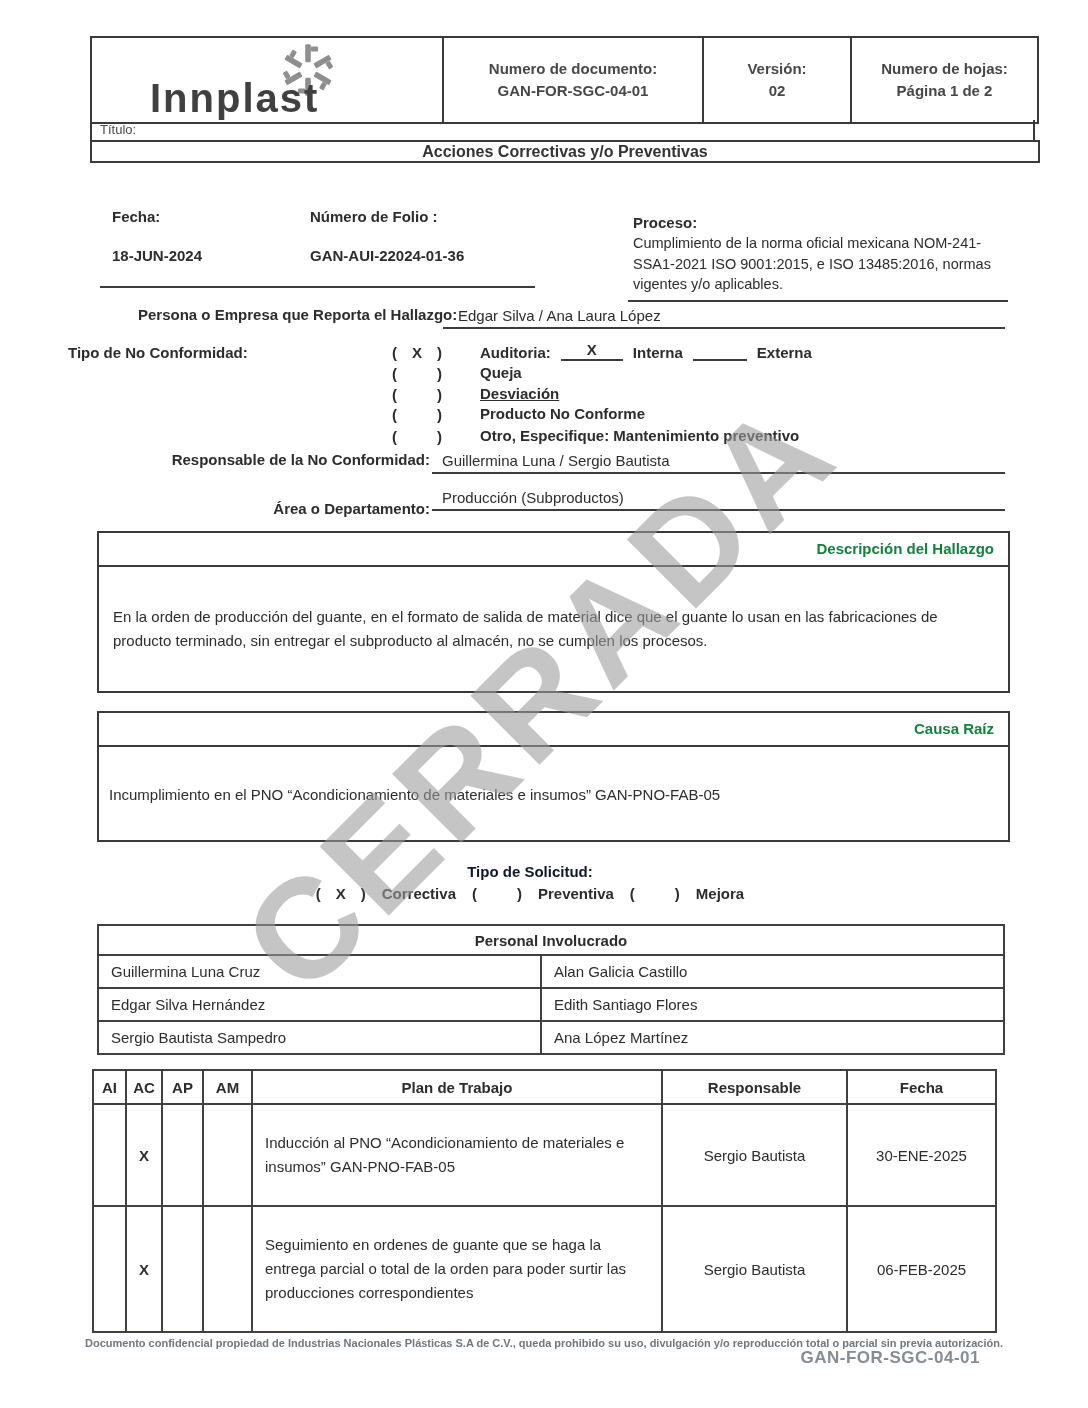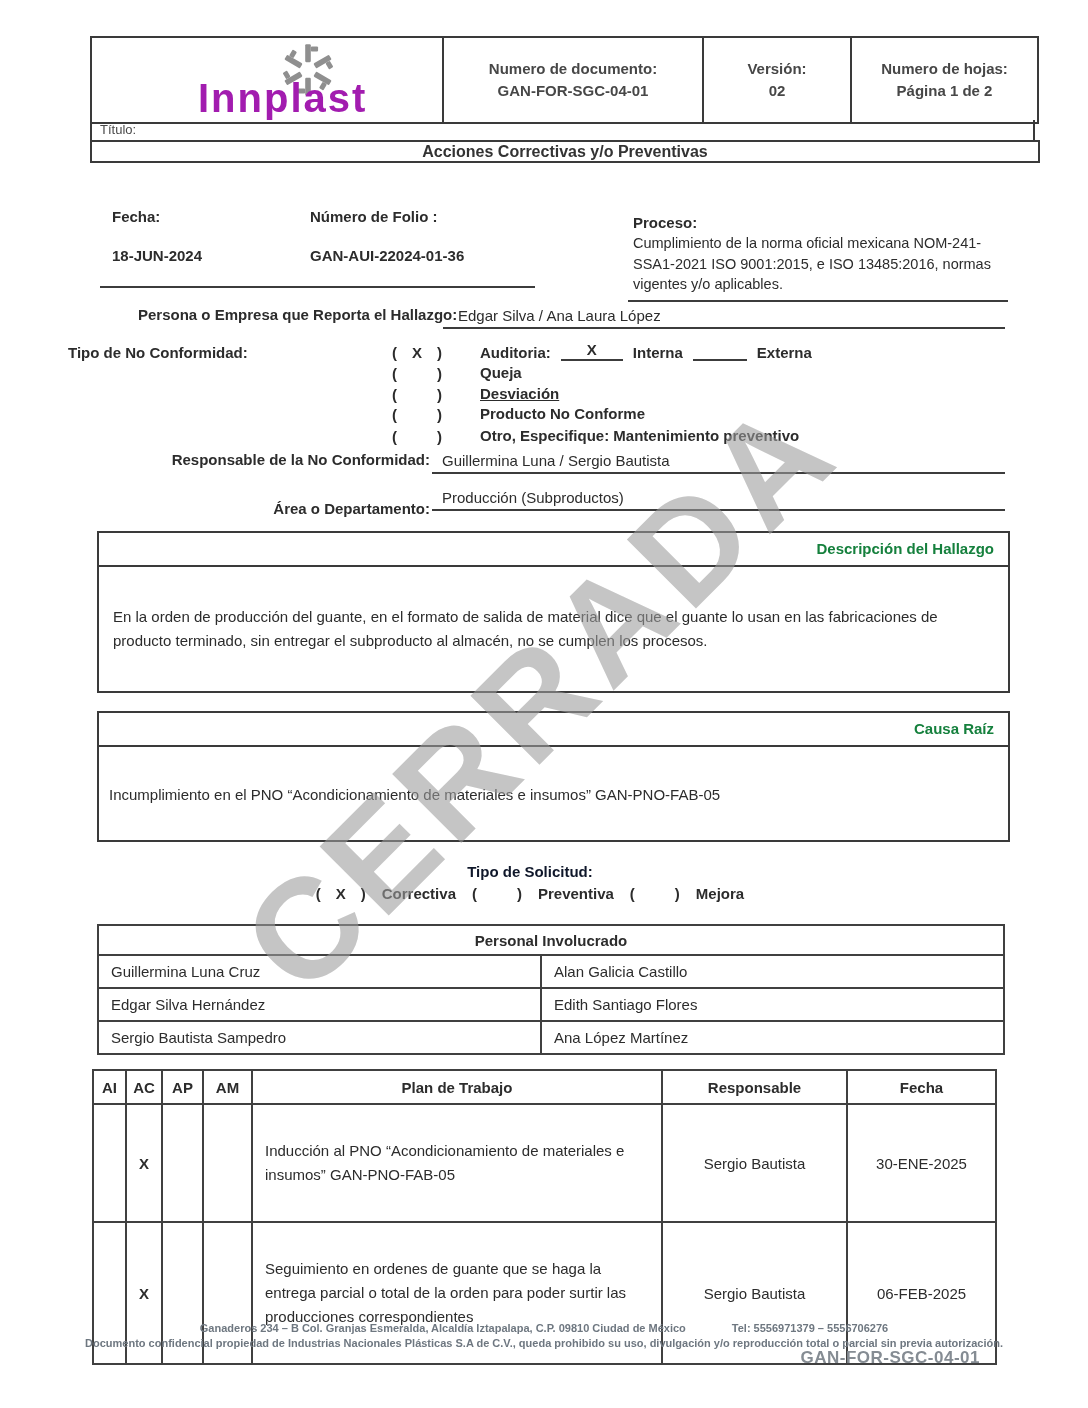--- a/index.html
+++ b/index.html
@@ -7,21 +7,21 @@
         font-family:"Liberation Sans",sans-serif;color:#222;overflow:hidden;}
   .abs{position:absolute;}
   
   .hdr-box{left:90px;top:36px;width:945px;height:84px;border:2px solid #3a3a3a;display:flex;}
   .hdr-cell{border-right:2px solid #3a3a3a;display:flex;flex-direction:column;justify-content:center;
             align-items:center;text-align:center;font-size:15px;font-weight:700;color:#474747;line-height:22px;}
   .cell-logo{flex:0 0 350px;position:relative;border-right:2px solid #3a3a3a;}
   .cell-doc{flex:0 0 258px;}
   .cell-ver{flex:0 0 146px;}
   .cell-pages{flex:1;border-right:none;}
-  .logo-text{position:absolute;left:58px;top:38px;font-size:40px;color:#a21caf;font-weight:600;letter-spacing:2px;margin-left:48px;}
+  .logo-text{position:absolute;left:58px;top:38px;font-size:40px;color:#404040;font-weight:600;letter-spacing:2px;}
   .logo-icon{position:absolute;left:188px;top:4px;}
   .titulo-row{left:90px;top:120px;width:945px;height:20px;border-left:2px solid #3a3a3a;border-right:2px solid #3a3a3a;
               font-size:13px;color:#4a4a4a;padding:2px 0 0 8px;box-sizing:border-box;}
   .title-bar{left:90px;top:140px;width:950px;height:23px;border:2px solid #3a3a3a;box-sizing:border-box;
              text-align:center;font-weight:700;font-size:16px;line-height:20px;color:#333;}
   
   .lbl{font-size:15px;font-weight:700;color:#2c2c2c;}
   .val{font-size:15px;color:#2c2c2c;}
   .fline{height:2px;background:#3c3c3c;}
   .proceso-txt{width:378px;font-size:14.5px;line-height:20.5px;color:#2c2c2c;}
@@ -43,21 +43,21 @@
   
   table{border-collapse:collapse;table-layout:fixed;}
   .doc-table td,.doc-table th{border:2px solid #404040;font-size:15px;color:#2c2c2c;padding:0;}
   .personal{left:97px;top:924px;width:906px;}
   .personal th{height:28px;text-align:center;font-weight:700;}
   .personal td{height:31px;padding-left:12px;text-align:left;font-weight:400;}
   .plan{left:92px;top:1069px;width:903px;}
   .plan th{height:32px;text-align:center;font-weight:700;}
   .plan td{vertical-align:middle;}
   .plan .mkcell{text-align:center;font-weight:700;}
-  .plan .plancell{padding:24px 12px;line-height:24px;text-align:left;}
+  .plan .plancell{padding:16px 12px;line-height:24px;text-align:left;}
   .plan .ctr{text-align:center;}
   .plan tr.r1 td{height:68px;}
   .plan tr.r2 td{height:92px;margin-top:13px;}
   
   .watermark{left:540px;top:695px;transform:translate(-50%,-50%) rotate(-45deg);
              font-size:142px;font-weight:600;letter-spacing:8px;color:#9c9c9c;opacity:.58;
              white-space:nowrap;z-index:40;pointer-events:none;}
   
   .f1{left:0;top:1322px;width:1088px;text-align:center;font-size:11px;font-weight:700;color:#6e7780;}
   .f1 .gap{display:inline-block;width:46px;}
@@ -279,19 +279,16 @@
       <td class="mkcell"></td>
       <td class="plancell">Seguimiento en ordenes de guante que se haga la entrega parcial o total de la orden para poder surtir las producciones correspondientes</td>
       <td class="ctr">Sergio Bautista</td>
       <td class="ctr">06-FEB-2025</td>
     </tr>
   </tbody>
     </table>
 
   <div class="abs watermark">CERRADA</div>
 
-  <div class="abs f1">
-    <span>Ganaderos 234 – B Col. Granjas Esmeralda, Alcaldía Iztapalapa, C.P. 09810 Ciudad de México</span><span class="gap"></span><span>Tel: 5556971379 – 5556706276</span>
-  </div>
   <div class="abs f2">Documento confidencial propiedad de Industrias Nacionales Plásticas S.A de C.V., queda prohibido su uso, divulgación y/o reproducción total o parcial sin previa autorización.</div>
   <div class="abs fcode">GAN-FOR-SGC-04-01</div>
 
 </div>
 
 </body></html>

